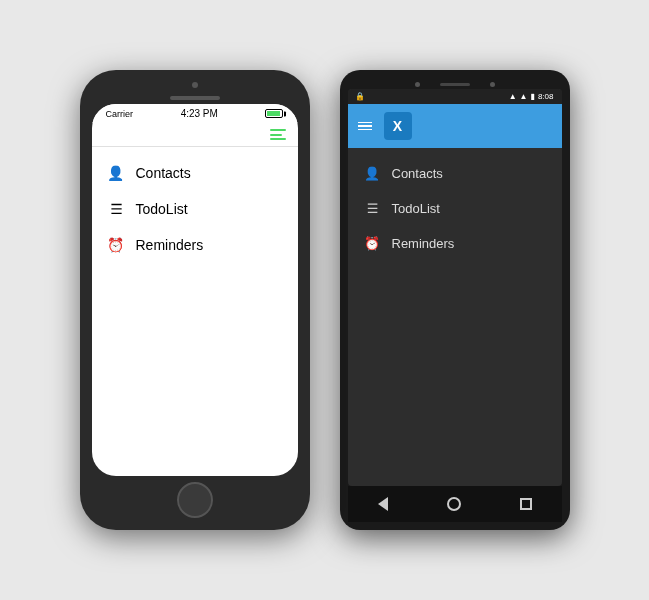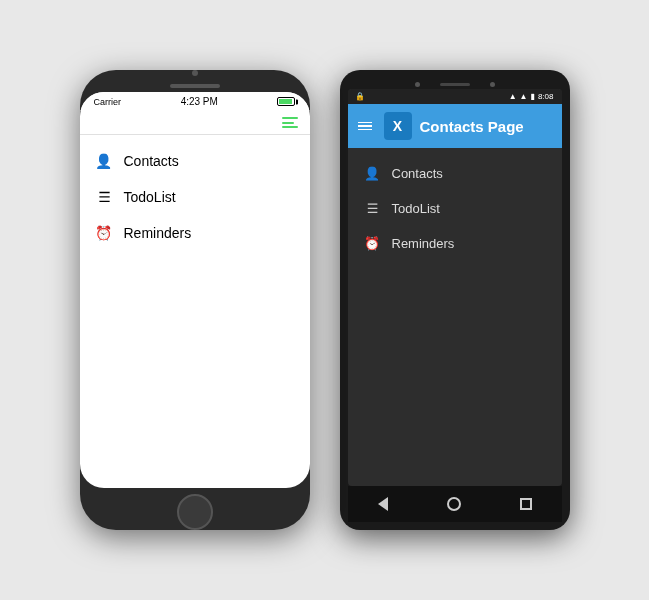--- a/index.html
+++ b/index.html
@@ -13,20 +13,21 @@
       font-family: -apple-system, 'Helvetica Neue', Arial, sans-serif;
       gap: 30px;
     }
 
     
     .ios-phone {
       width: 230px;
       height: 460px;
       background: #2a2a2a;
       border-radius: 36px;
+      padding: 12px;
       box-shadow: 0 8px 30px rgba(0,0,0,0.5);
       position: relative;
       display: flex;
       flex-direction: column;
     }
     .ios-screen {
       flex: 1;
       background: #fff;
       border-radius: 24px;
       overflow: hidden;
@@ -357,21 +358,20 @@
     </div>
     <div class="android-app-bar">
       <div class="android-hamburger">
         <span></span>
         <span></span>
         <span></span>
       </div>
       <div class="app-logo">
         <span>X</span>
       </div>
-      <span class="app-title">Contacts Page</span>
     </div>
     <div class="android-menu-list">
       <div class="android-menu-item">
         <span class="menu-icon">👤</span>
         <span>Contacts</span>
       </div>
       <div class="android-menu-item">
         <span class="menu-icon">☰</span>
         <span>TodoList</span>
       </div>

